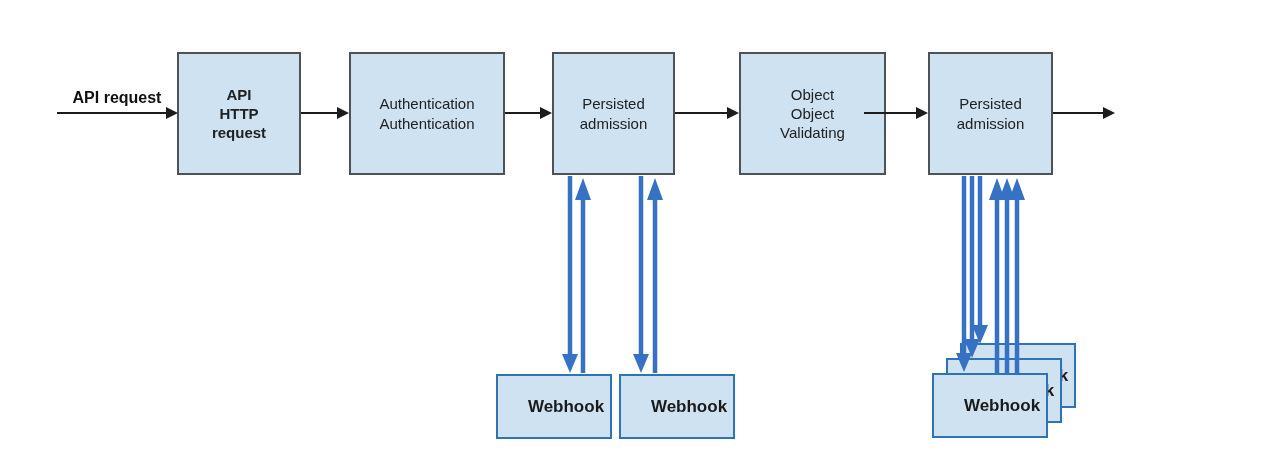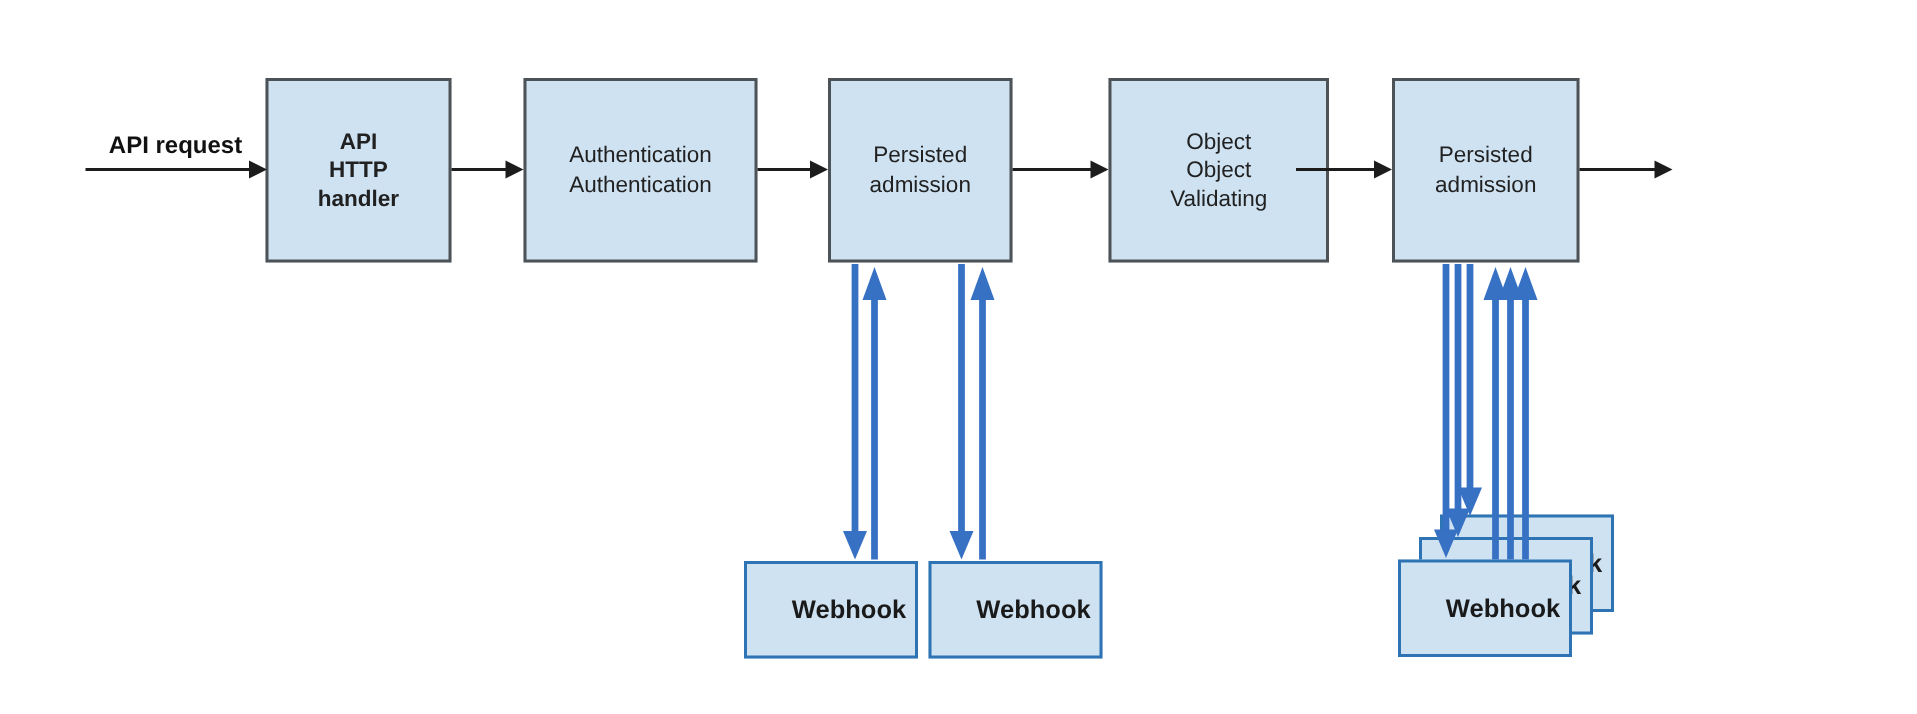--- a/index.html
+++ b/index.html
@@ -101,21 +101,21 @@
 </head>
 <body>
 
 <div class="canvas">
 
   <div class="request-label">API request</div>
 
   <div class="flow-box fb-0">
     <span>API</span>
     <span>HTTP</span>
-    <span>handler</span>
+    <span>request</span>
   </div>
 
   <div class="flow-box fb-1">
     <span>Authentication</span>
     <span>Authentication</span>
   </div>
 
   <div class="flow-box fb-2">
     <span>Persisted</span>
     <span>admission</span>

